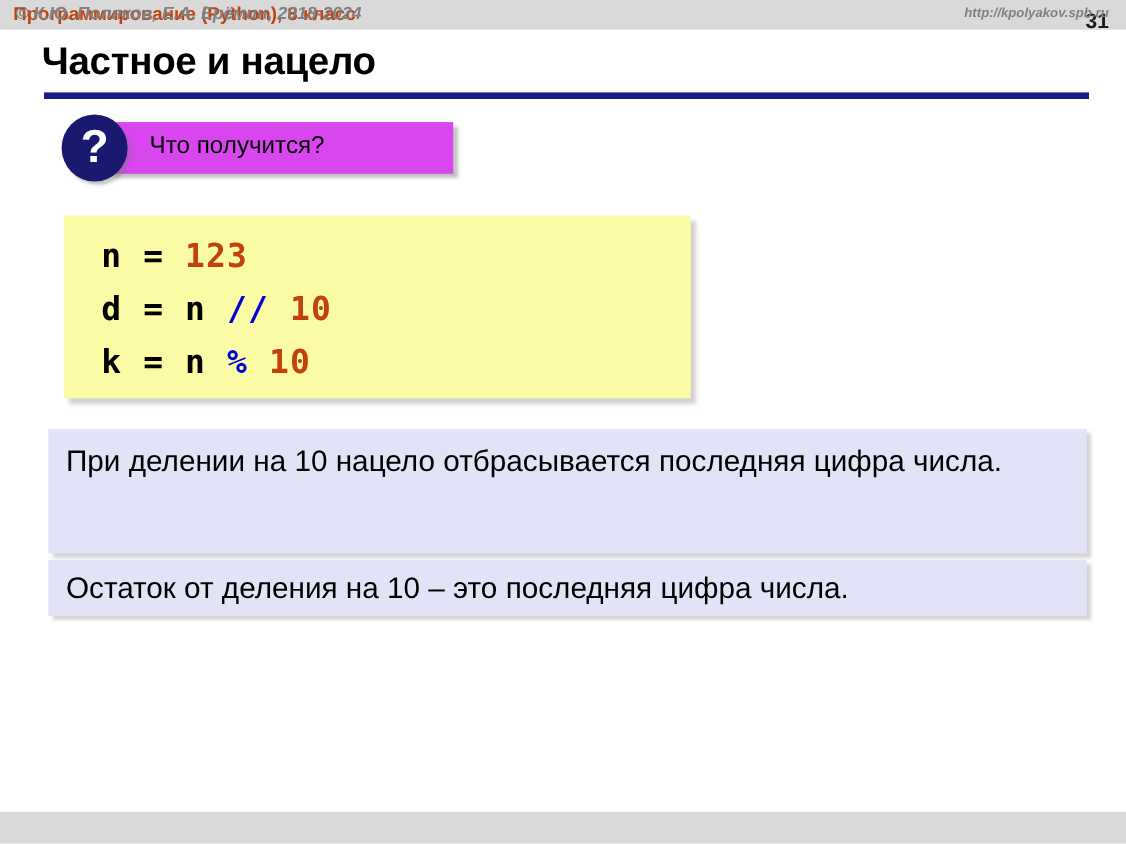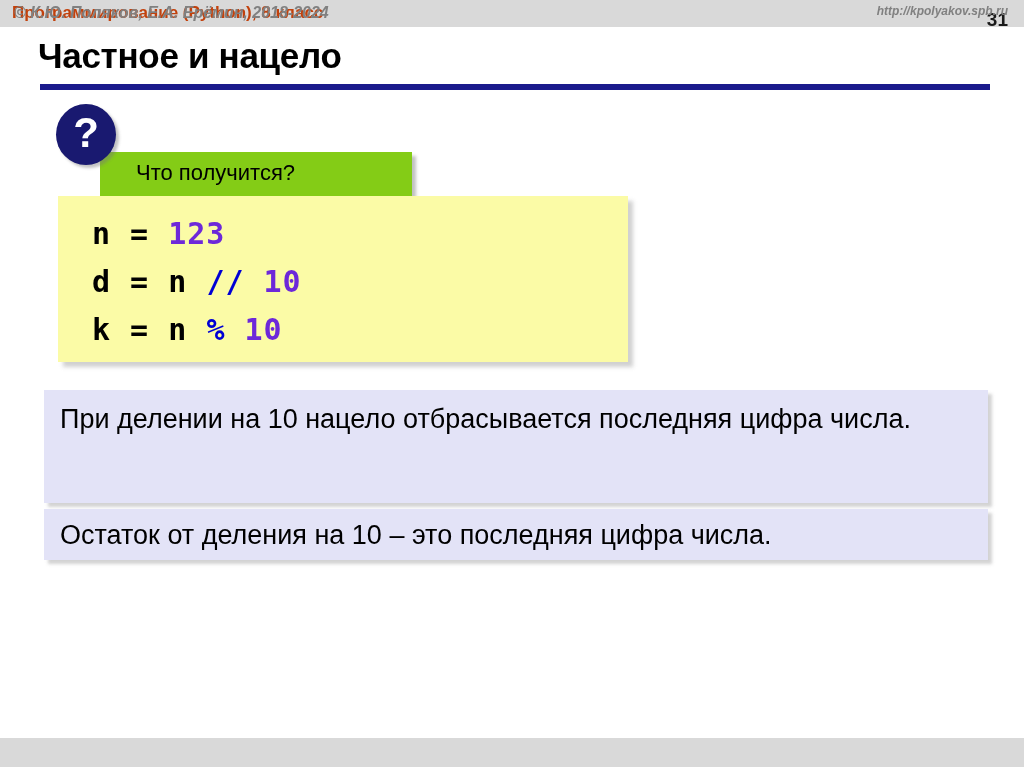--- a/index.html
+++ b/index.html
@@ -73,23 +73,22 @@
     top: 104px;
     width: 360px;
     height: 62px;
   }
   .q-box {
     position: absolute;
     left: 44px;
     top: 7px;
     width: 312px;
     height: 47px;
-    background: #84cc16;
+    background: #d946ef;
     box-shadow: 4px 4px 3px rgba(120,120,120,0.45);
-    margin-top: 41px;
   }
   .q-box-label {
     position: absolute;
     left: 36px;
     top: 8px;
     font-size: 22px;
     color: #000000;
     white-space: nowrap;
   }
   .q-badge {
@@ -130,21 +129,21 @@
   }
   .code-line {
     font-family: "DejaVu Sans Mono", monospace;
     font-size: 30px;
     font-weight: bold;
     color: #000000;
     line-height: 48px;
     white-space: pre;
     letter-spacing: 1px;
   }
-  .tok-num  { color: #6d28d9; }
+  .tok-num  { color: #c2410c; }
   .tok-op   { color: #0000d4; }
 
   
   .note-box {
     position: absolute;
     left: 44px;
     width: 944px;
     background: #e3e3f7;
     box-shadow: 4px 4px 3px rgba(150,150,150,0.42);
     box-sizing: border-box;

